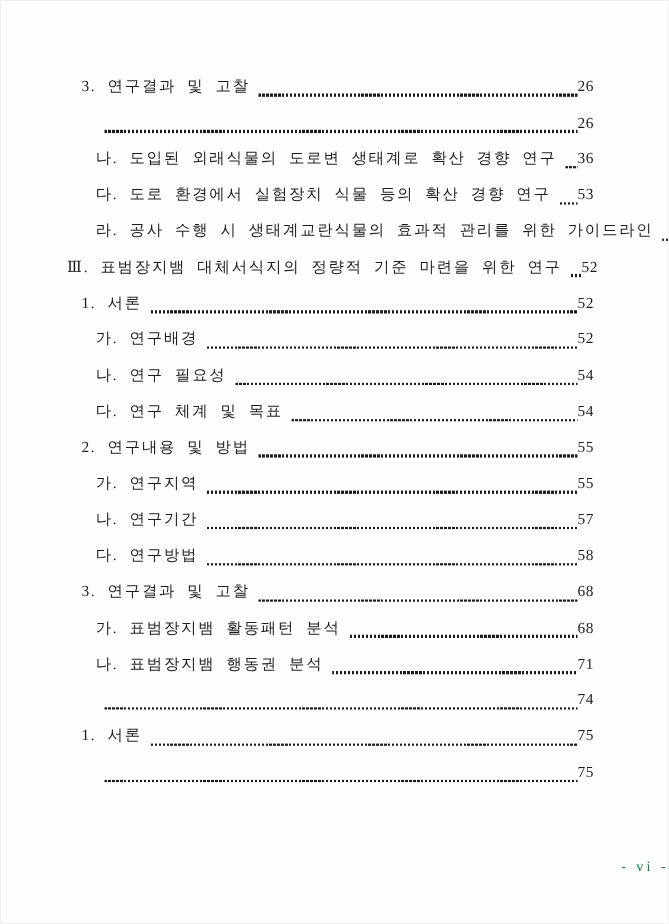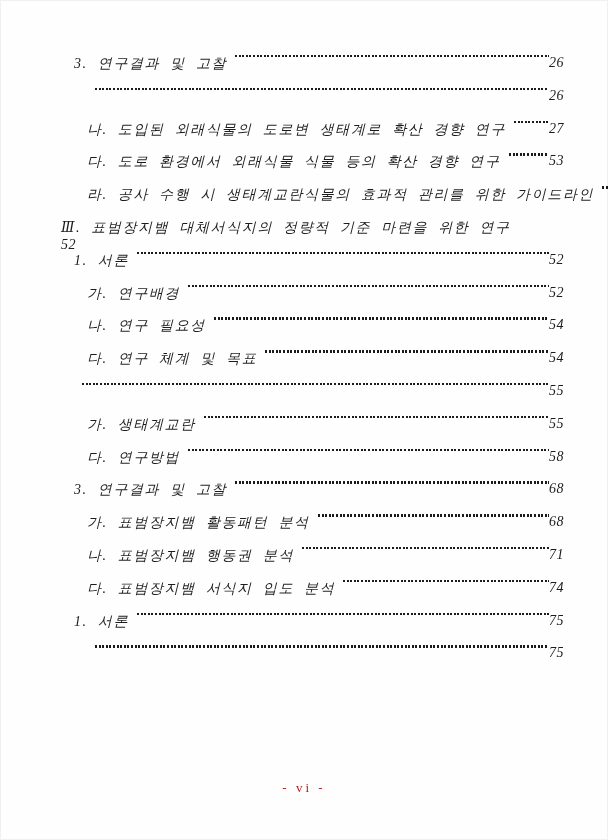--- a/index.html
+++ b/index.html
@@ -19,30 +19,29 @@
     width: 608px;
     height: 840px;
     background: #fefefe;
     box-shadow: inset 0 0 0 1px #f0f0f0;
   }
   .toc {
     padding-top: 55px;
   }
   .toc-row {
     display: flex;
-    align-items: flex-start;
+    align-items: flex-end;
     height: 32.8px;
-    padding-right: 44px;
+    padding-right: 68px;
     font-size: 14px;
     letter-spacing: 1.6px;
     word-spacing: 5px;
     white-space: nowrap;
-    font-style: italic;
   }
-  .toc-row.lvl-chapter { padding-left: 61px; flex-direction: column; }
+  .toc-row.lvl-chapter { padding-left: 61px; }
   .toc-row.lvl-num     { padding-left: 74px; }
   .toc-row.lvl-sub     { padding-left: 87px; }
   .label {
     flex: 0 0 auto;
   }
   .leader {
     flex: 1 1 auto;
     min-width: 10px;
     height: 2.4px;
     margin-left: 8px;
@@ -56,48 +55,48 @@
   .pagenum {
     flex: 0 0 auto;
     letter-spacing: 0.5px;
     word-spacing: normal;
   }
   .footer {
     position: absolute;
     left: 0;
     right: 0;
     top: 780px;
-    text-align: center;
+    text-align: right;
     font-size: 13px;
     letter-spacing: 3px;
-    color: #b91c1c;
+    color: #15803d;
   }
 </style>
 </head>
 <body>
 
 <div class="page">
 
   <div class="toc">
       <div class="toc-row lvl-num">
       <span class="label">3. 연구결과 및 고찰</span>
       <span class="leader"></span>
       <span class="pagenum">26</span>
     </div>
       <div class="toc-row lvl-sub">
       <span class="leader"></span>
       <span class="pagenum">26</span>
     </div>
       <div class="toc-row lvl-sub">
       <span class="label">나. 도입된 외래식물의 도로변 생태계로 확산 경향 연구</span>
       <span class="leader"></span>
-      <span class="pagenum">27</span>
+      <span class="pagenum">36</span>
     </div>
       <div class="toc-row lvl-sub">
-      <span class="label">다. 도로 환경에서 외래식물 식물 등의 확산 경향 연구</span>
+      <span class="label">다. 도로 환경에서 실험장치 식물 등의 확산 경향 연구</span>
       <span class="leader"></span>
       <span class="pagenum">53</span>
     </div>
       <div class="toc-row lvl-sub">
       <span class="label">라. 공사 수행 시 생태계교란식물의 효과적 관리를 위한 가이드라인</span>
       <span class="leader"></span>
 
     </div>
       <div class="toc-row lvl-chapter">
       <span class="label">Ⅲ. 표범장지뱀 대체서식지의 정량적 기준 마련을 위한 연구</span>
@@ -118,27 +117,33 @@
       <span class="label">나. 연구 필요성</span>
       <span class="leader"></span>
       <span class="pagenum">54</span>
     </div>
       <div class="toc-row lvl-sub">
       <span class="label">다. 연구 체계 및 목표</span>
       <span class="leader"></span>
       <span class="pagenum">54</span>
     </div>
       <div class="toc-row lvl-num">
+      <span class="label">2. 연구내용 및 방법</span>
       <span class="leader"></span>
       <span class="pagenum">55</span>
     </div>
       <div class="toc-row lvl-sub">
-      <span class="label">가. 생태계교란</span>
+      <span class="label">가. 연구지역</span>
       <span class="leader"></span>
       <span class="pagenum">55</span>
+    </div>
+      <div class="toc-row lvl-sub">
+      <span class="label">나. 연구기간</span>
+      <span class="leader"></span>
+      <span class="pagenum">57</span>
     </div>
       <div class="toc-row lvl-sub">
       <span class="label">다. 연구방법</span>
       <span class="leader"></span>
       <span class="pagenum">58</span>
     </div>
       <div class="toc-row lvl-num">
       <span class="label">3. 연구결과 및 고찰</span>
       <span class="leader"></span>
       <span class="pagenum">68</span>
@@ -147,21 +152,20 @@
       <span class="label">가. 표범장지뱀 활동패턴 분석</span>
       <span class="leader"></span>
       <span class="pagenum">68</span>
     </div>
       <div class="toc-row lvl-sub">
       <span class="label">나. 표범장지뱀 행동권 분석</span>
       <span class="leader"></span>
       <span class="pagenum">71</span>
     </div>
       <div class="toc-row lvl-sub">
-      <span class="label">다. 표범장지뱀 서식지 입도 분석</span>
       <span class="leader"></span>
       <span class="pagenum">74</span>
     </div>
       <div class="toc-row lvl-num">
       <span class="label">1. 서론</span>
       <span class="leader"></span>
       <span class="pagenum">75</span>
     </div>
       <div class="toc-row lvl-sub">
       <span class="leader"></span>

